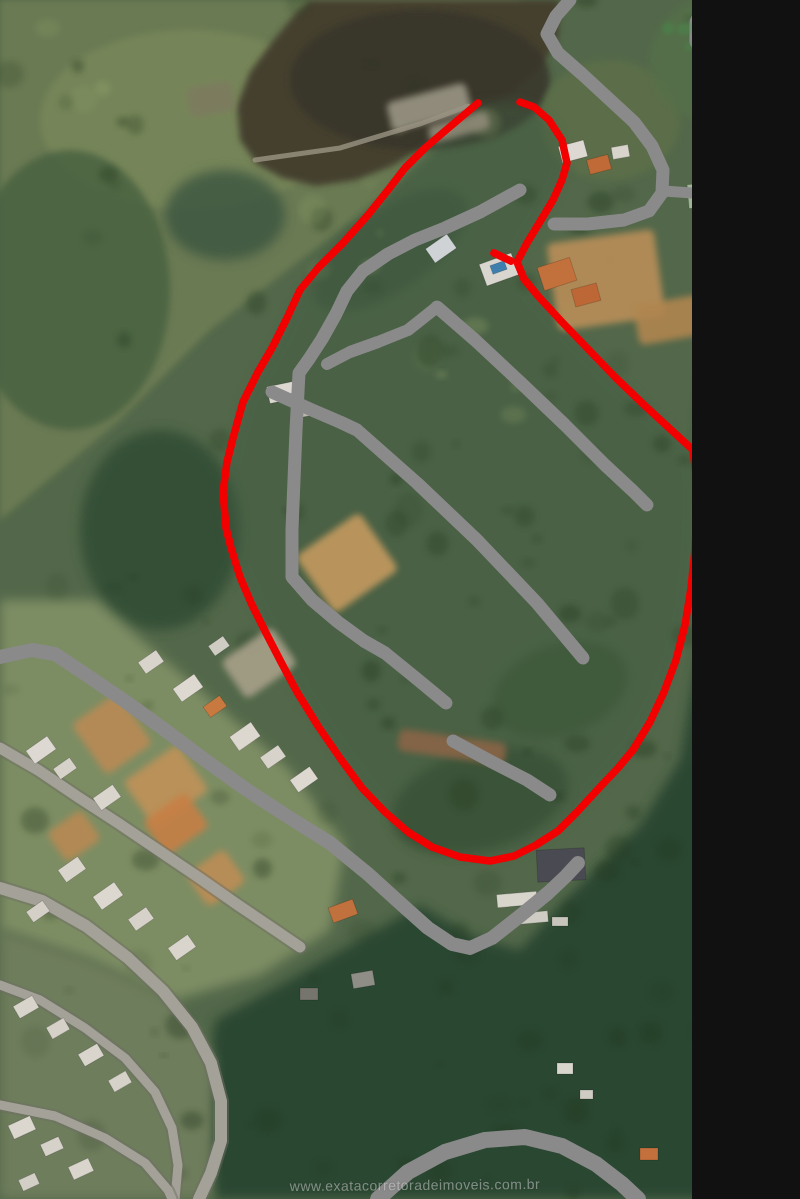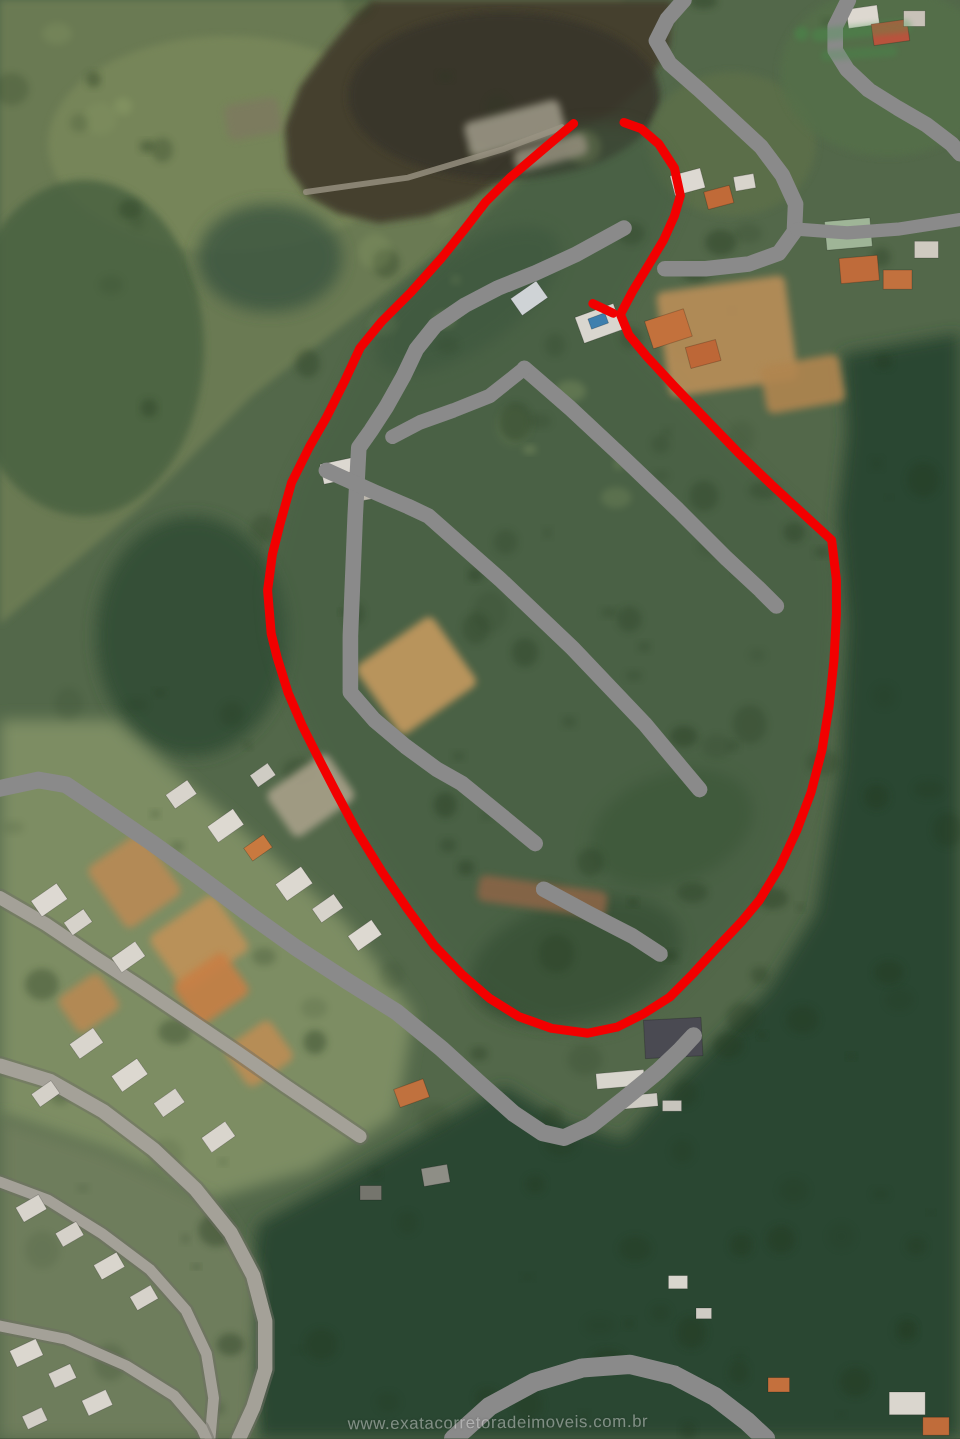--- a/index.html
+++ b/index.html
@@ -1,16 +1,16 @@
 <!DOCTYPE html>
 <html><head>
 <meta charset="utf-8">
 <style>
   html,body{margin:0;padding:0;background:#111;}
-  .stage{position:relative;width:800px;height:1199px;overflow:hidden;background:#53684a;
+  .stage{position:relative;width:692px;height:1199px;overflow:hidden;background:#53684a;
          font-family:"Liberation Sans", sans-serif;}
   svg{position:absolute;left:0;top:0;display:block;}
   .wm{position:absolute;left:415px;bottom:6px;transform:translateX(-50%) rotate(-0.5deg);
       white-space:nowrap;color:rgba(255,255,255,0.42);font-size:14px;letter-spacing:0.5px;
       text-shadow:0 0 2px rgba(0,0,0,0.25);}
   .logo{position:absolute;left:662px;top:14px;width:120px;height:52px;filter:blur(2px);opacity:0.55;}
   .logo i{position:absolute;display:block;background:#3f9a4a;border-radius:6px;}
   .logo .l1{left:14px;top:6px;width:84px;height:11px;transform:rotate(-6deg);opacity:.55;}
   .logo .l2{left:22px;top:26px;width:64px;height:9px;transform:rotate(-4deg);opacity:.45;}
   .logo .l3{left:0px;top:8px;width:12px;height:12px;border-radius:50%;opacity:.6;}

